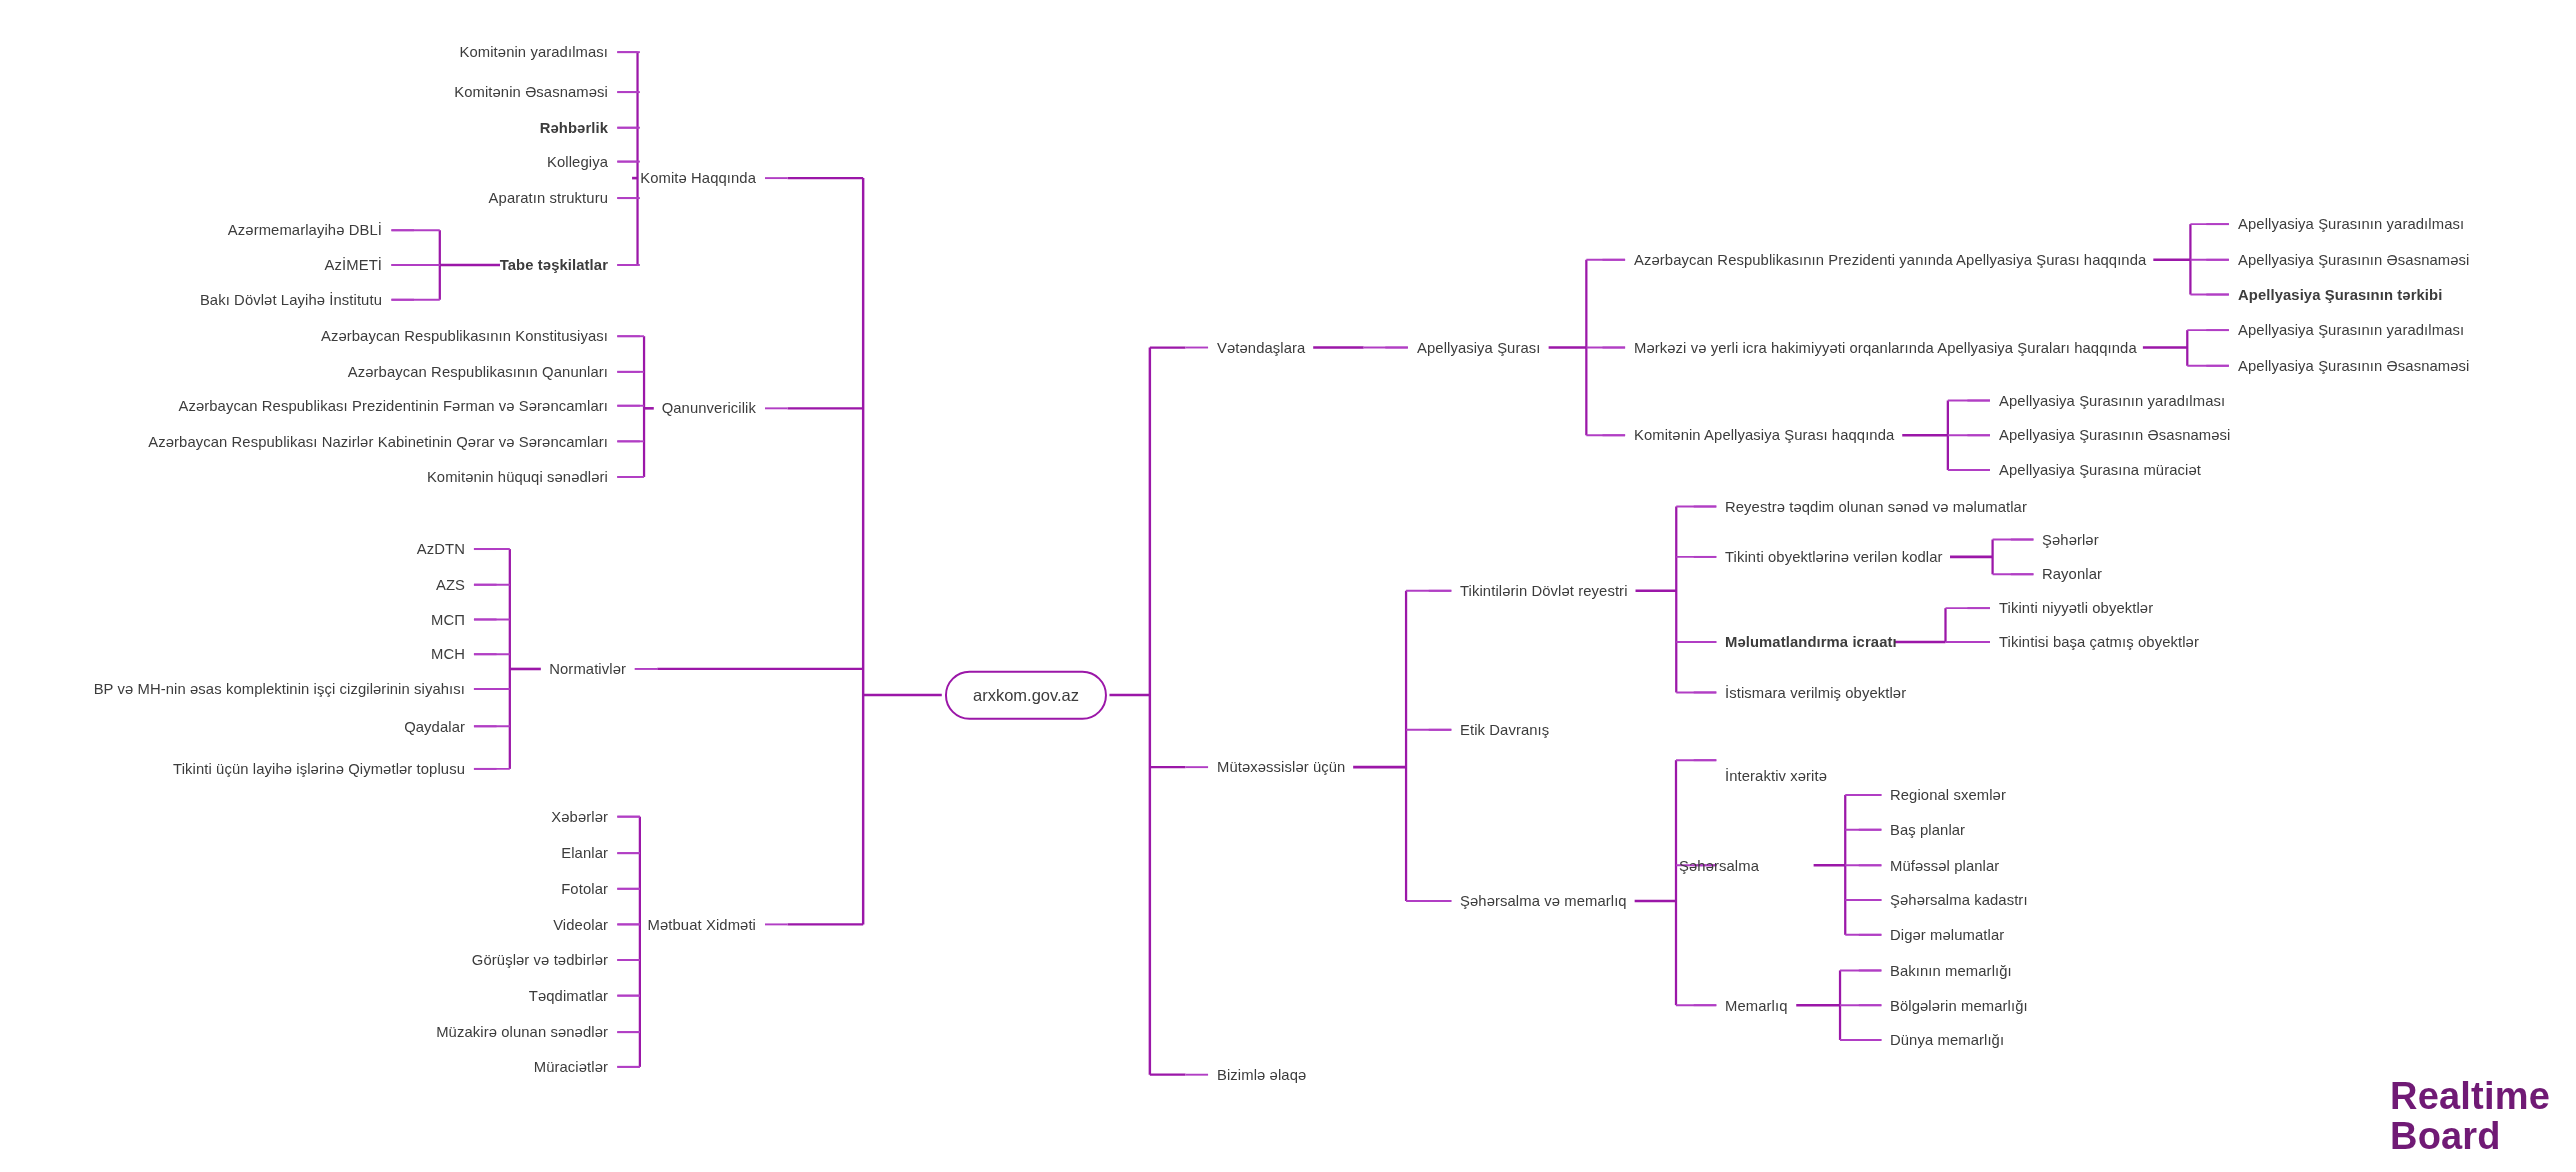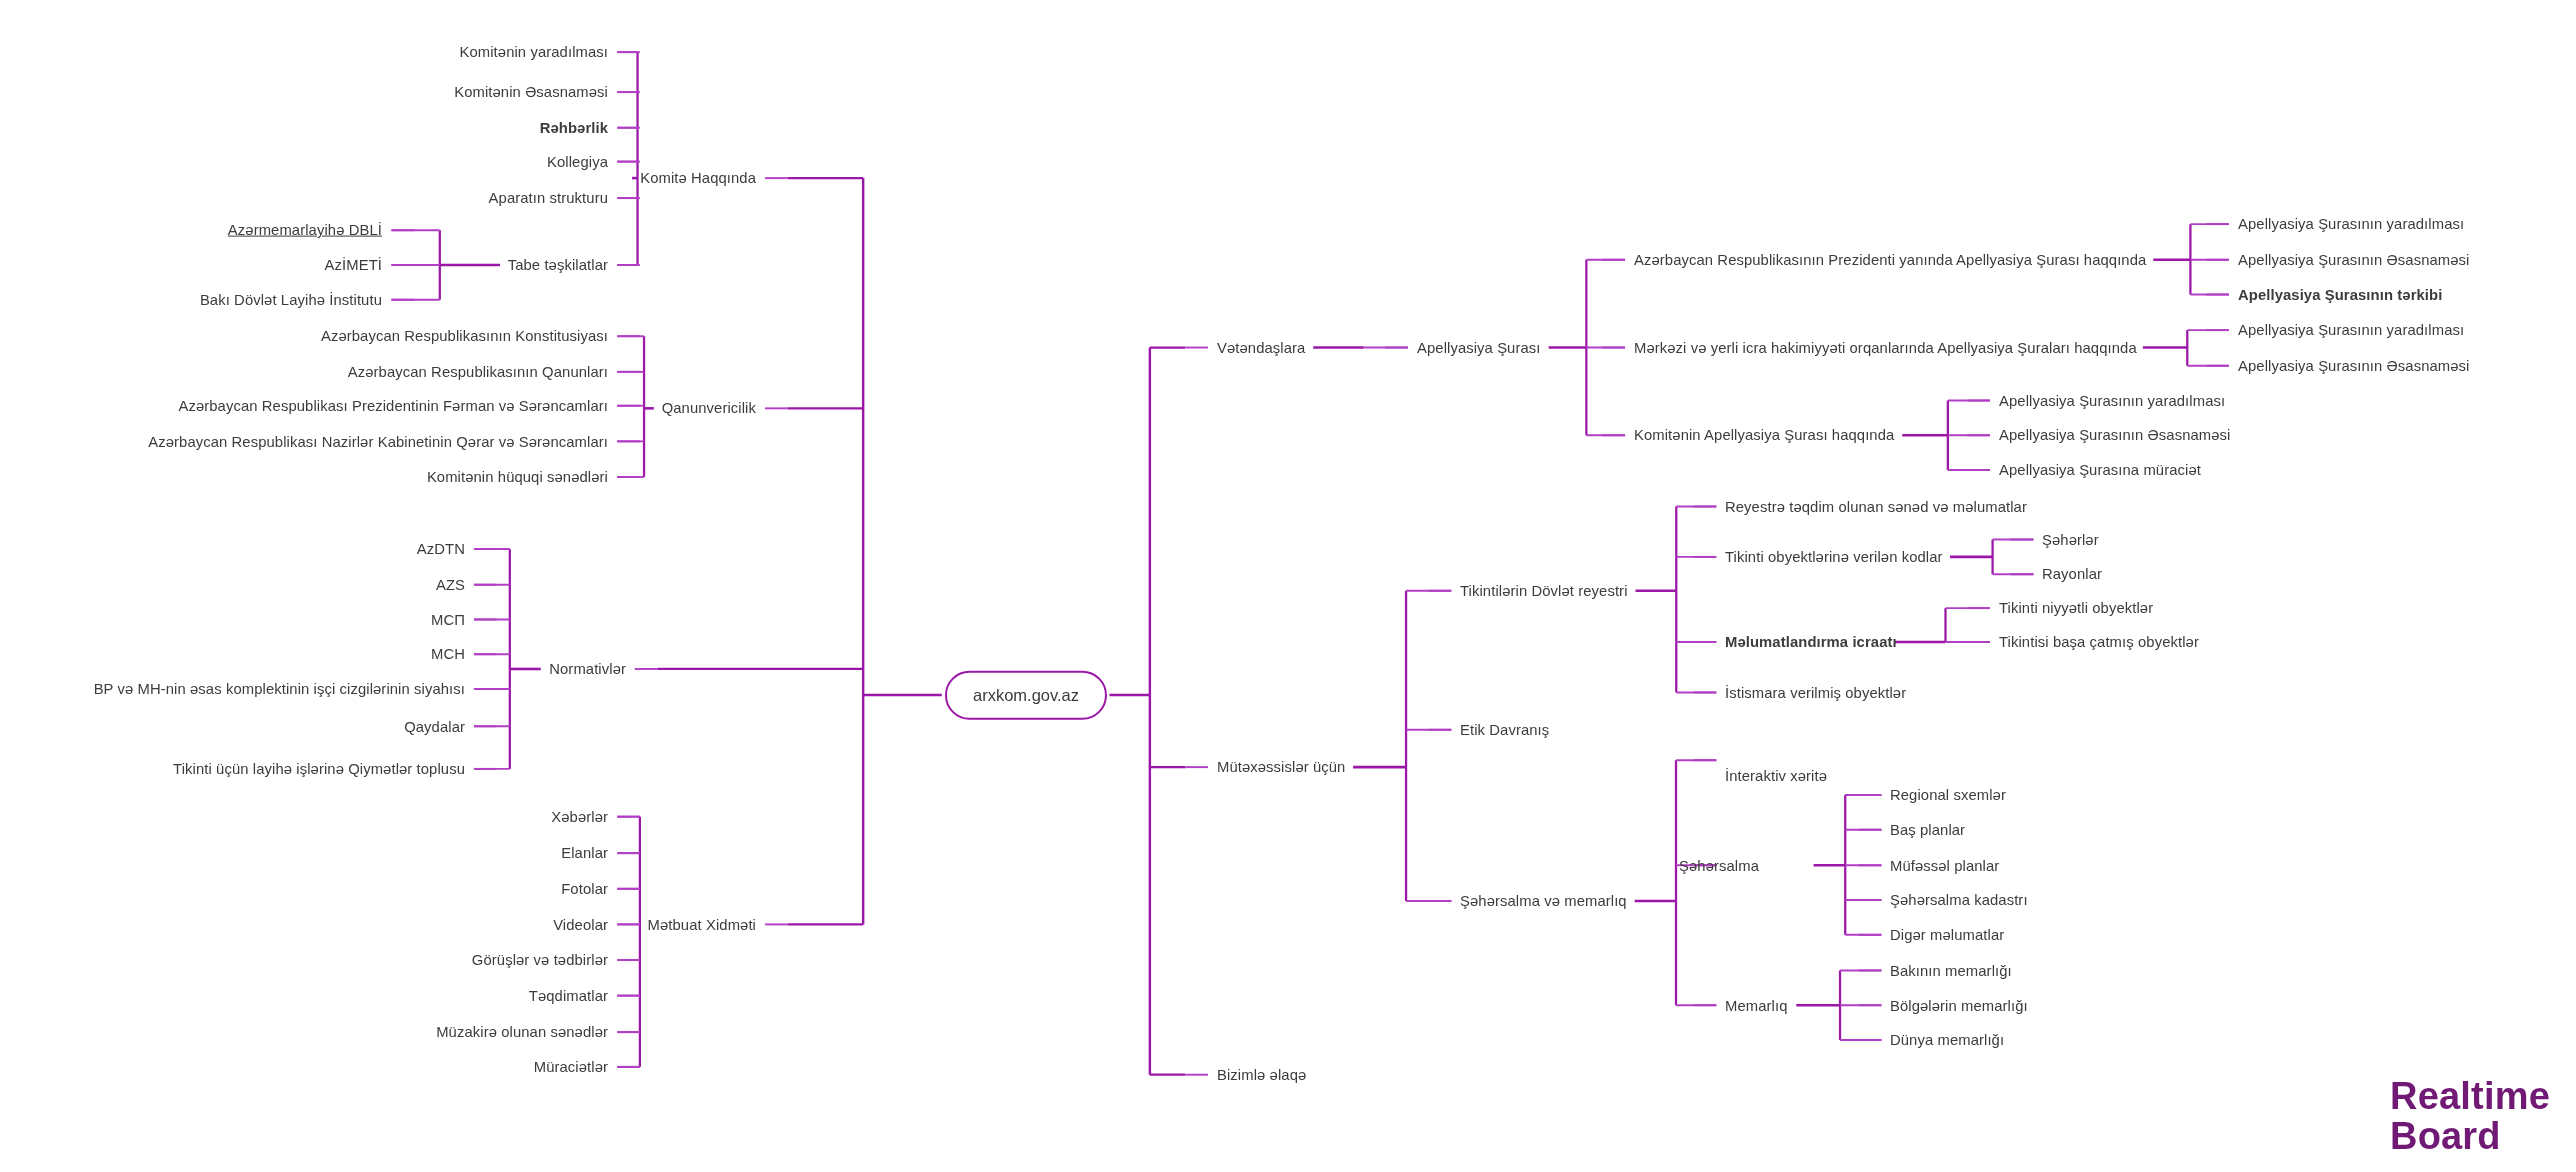--- a/index.html
+++ b/index.html
@@ -244,22 +244,22 @@
     </svg>
 
   <div id="nodes">
       <div class="root-node" style="left: 1026px; top: 695px;">arxkom.gov.az</div>
       <div class="node anchor-right" style="left: 756px; top: 178px;">Komitə Haqqında</div>
       <div class="node anchor-right" style="left: 608px; top: 52px;">Komitənin yaradılması</div>
       <div class="node anchor-right" style="left: 608px; top: 92px;">Komitənin Əsasnaməsi</div>
       <div class="node anchor-right" style="left: 608px; top: 128px; font-weight: bold;">Rəhbərlik</div>
       <div class="node anchor-right" style="left: 608px; top: 162px;">Kollegiya</div>
       <div class="node anchor-right" style="left: 608px; top: 198px;">Aparatın strukturu</div>
-      <div class="node anchor-right" style="left: 608px; top: 265px;">Tabe təşkilatlar</div>
-      <div class="node anchor-right" style="left: 382px; top: 230px; text-decoration: underline;">Azərmemarlayihə DBLİ</div>
+      <div class="node anchor-right" style="left: 608px; top: 265px; font-weight: bold;">Tabe təşkilatlar</div>
+      <div class="node anchor-right" style="left: 382px; top: 230px;">Azərmemarlayihə DBLİ</div>
       <div class="node anchor-right" style="left: 382px; top: 265px;">AzİMETİ</div>
       <div class="node anchor-right" style="left: 382px; top: 300px;">Bakı Dövlət Layihə İnstitutu</div>
       <div class="node anchor-right" style="left: 756px; top: 408px;">Qanunvericilik</div>
       <div class="node anchor-right" style="left: 608px; top: 336px;">Azərbaycan Respublikasının Konstitusiyası</div>
       <div class="node anchor-right" style="left: 608px; top: 372px;">Azərbaycan Respublikasının Qanunları</div>
       <div class="node anchor-right" style="left: 608px; top: 406px;">Azərbaycan Respublikası Prezidentinin Fərman və Sərəncamları</div>
       <div class="node anchor-right" style="left: 608px; top: 442px;">Azərbaycan Respublikası Nazirlər Kabinetinin Qərar və Sərəncamları</div>
       <div class="node anchor-right" style="left: 608px; top: 477px;">Komitənin hüquqi sənədləri</div>
       <div class="node anchor-right" style="left: 626px; top: 669px;">Normativlər</div>
       <div class="node anchor-right" style="left: 465px; top: 549px;">AzDTN</div>

